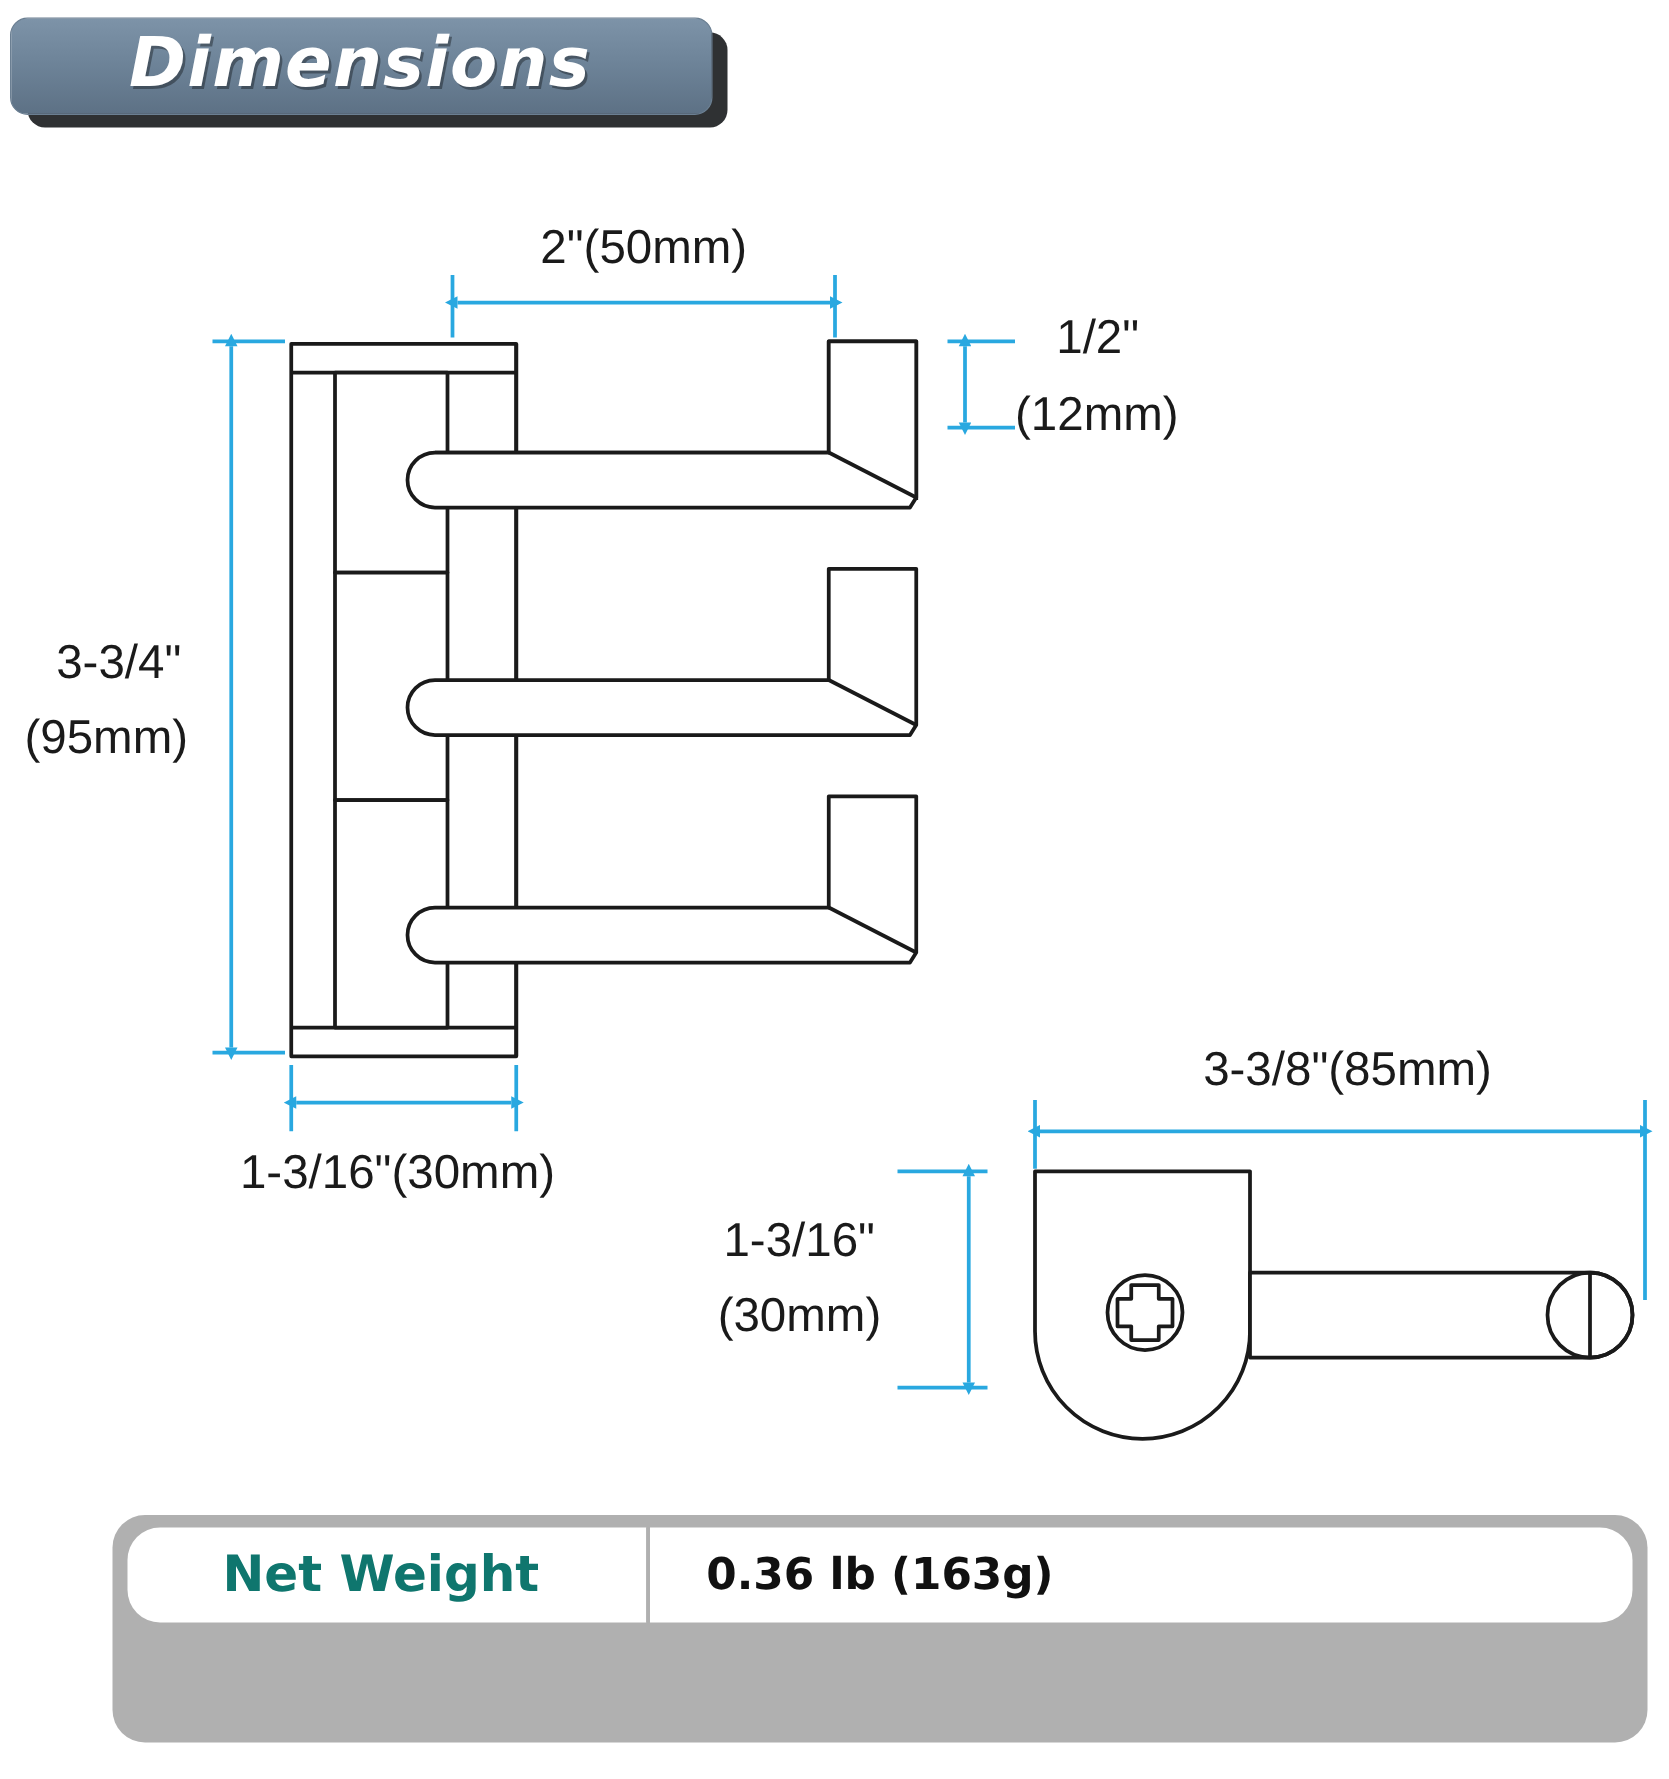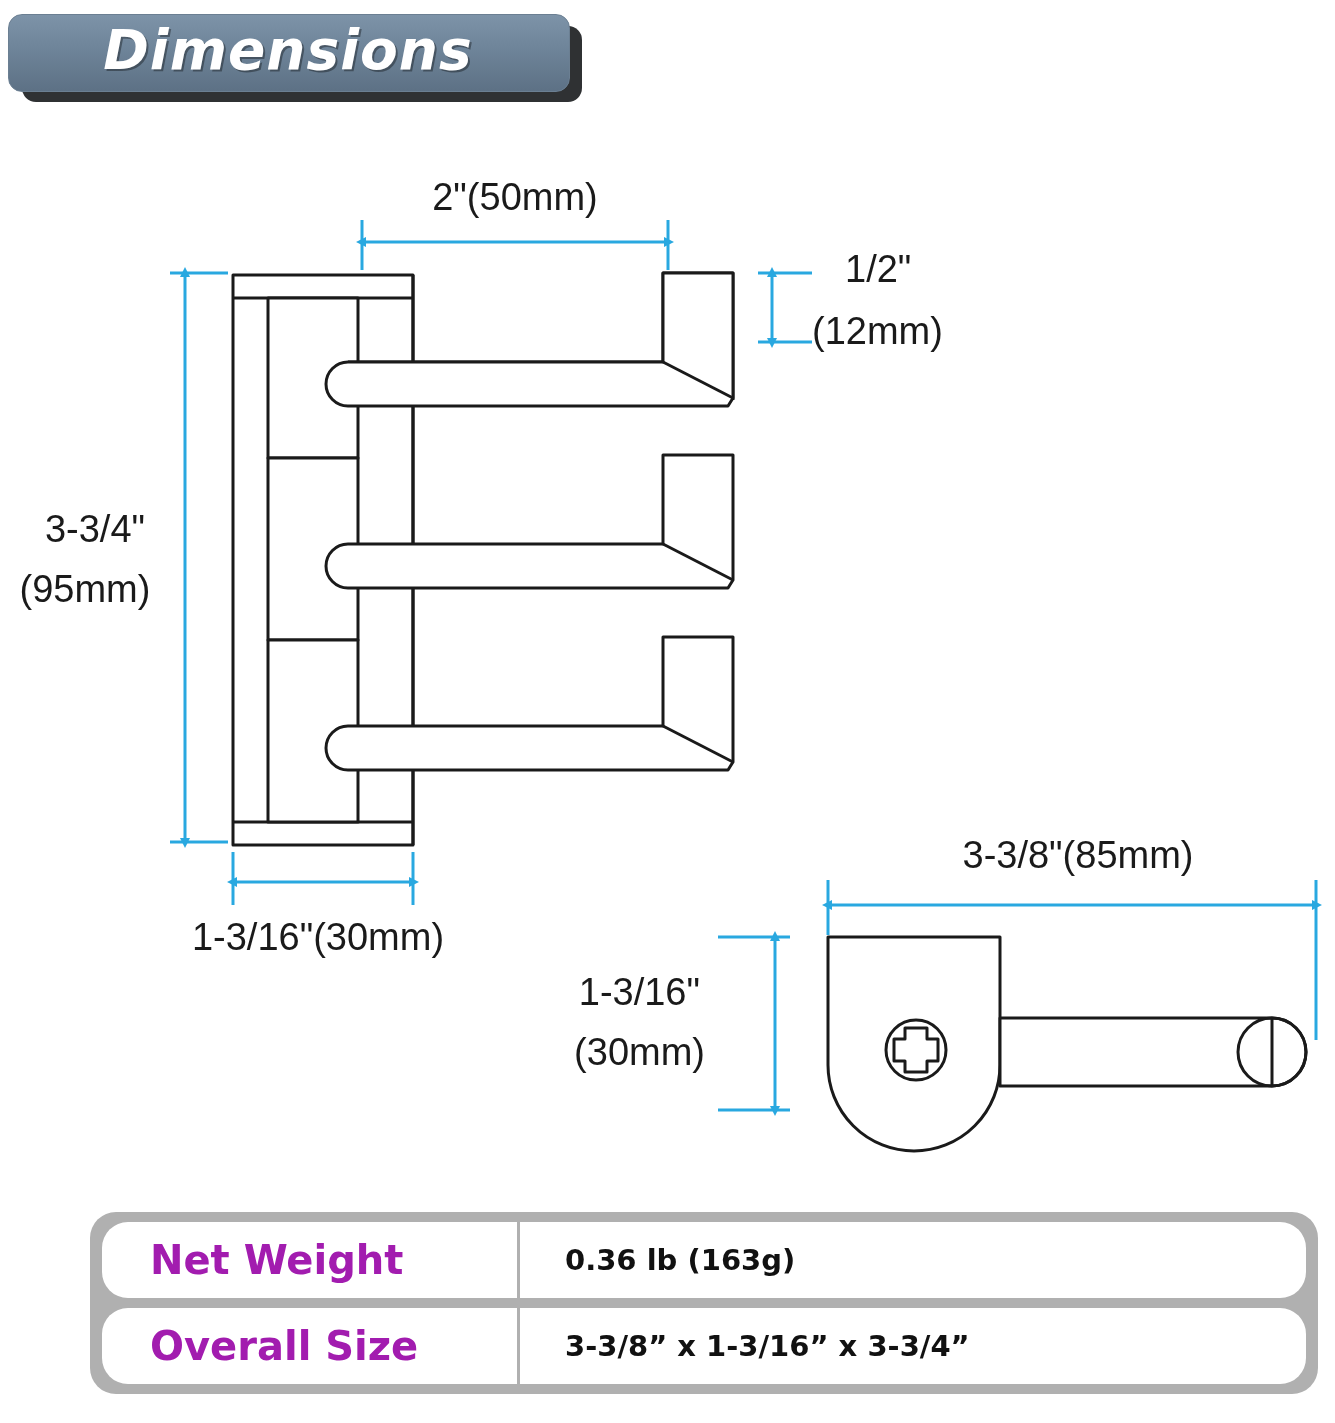--- a/index.html
+++ b/index.html
@@ -88,40 +88,40 @@
     height: 76px;
     margin-bottom: 10px;
   }
   .spec-row:last-child { margin-bottom: 0; }
   .spec-label {
     width: 415px;
     background: #ffffff;
     border-radius: 26px 0 0 26px;
     display: flex;
     align-items: center;
-    padding-left: 48px;
+    padding-left: 76px;
     box-sizing: border-box;
     font-size: 40px;
     font-weight: bold;
-    color: #a21caf;
+    color: #0f766e;
     font-family: "DejaVu Sans", sans-serif;
   }
   .spec-sep {
     width: 3px;
     background: #b0b0b0;
   }
   .spec-value {
     flex: 1;
     background: #ffffff;
     border-radius: 0 26px 26px 0;
     display: flex;
     align-items: center;
     padding-left: 45px;
     box-sizing: border-box;
-    font-size: 29px;
+    font-size: 35px;
     font-weight: bold;
     color: #111111;
     font-family: "DejaVu Sans", sans-serif;
   }
 
   .dim-text {
     font-family: "Liberation Sans", sans-serif;
     font-size: 38px;
     fill: #1a1a1a;
   }
@@ -223,18 +223,13 @@
   <text class="dim-text" x="705" y="955" text-anchor="end">(30mm)</text>
 </svg>
 </div>
 
 <div id="spec-table">
   <div class="spec-row">
     <div class="spec-label">Net Weight</div>
     <div class="spec-sep"></div>
     <div class="spec-value">0.36 lb (163g)</div>
   </div>
-  <div class="spec-row">
-    <div class="spec-label">Overall Size</div>
-    <div class="spec-sep"></div>
-    <div class="spec-value">3-3/8” x 1-3/16” x 3-3/4”</div>
-  </div>
 </div>
 
 </body></html>

